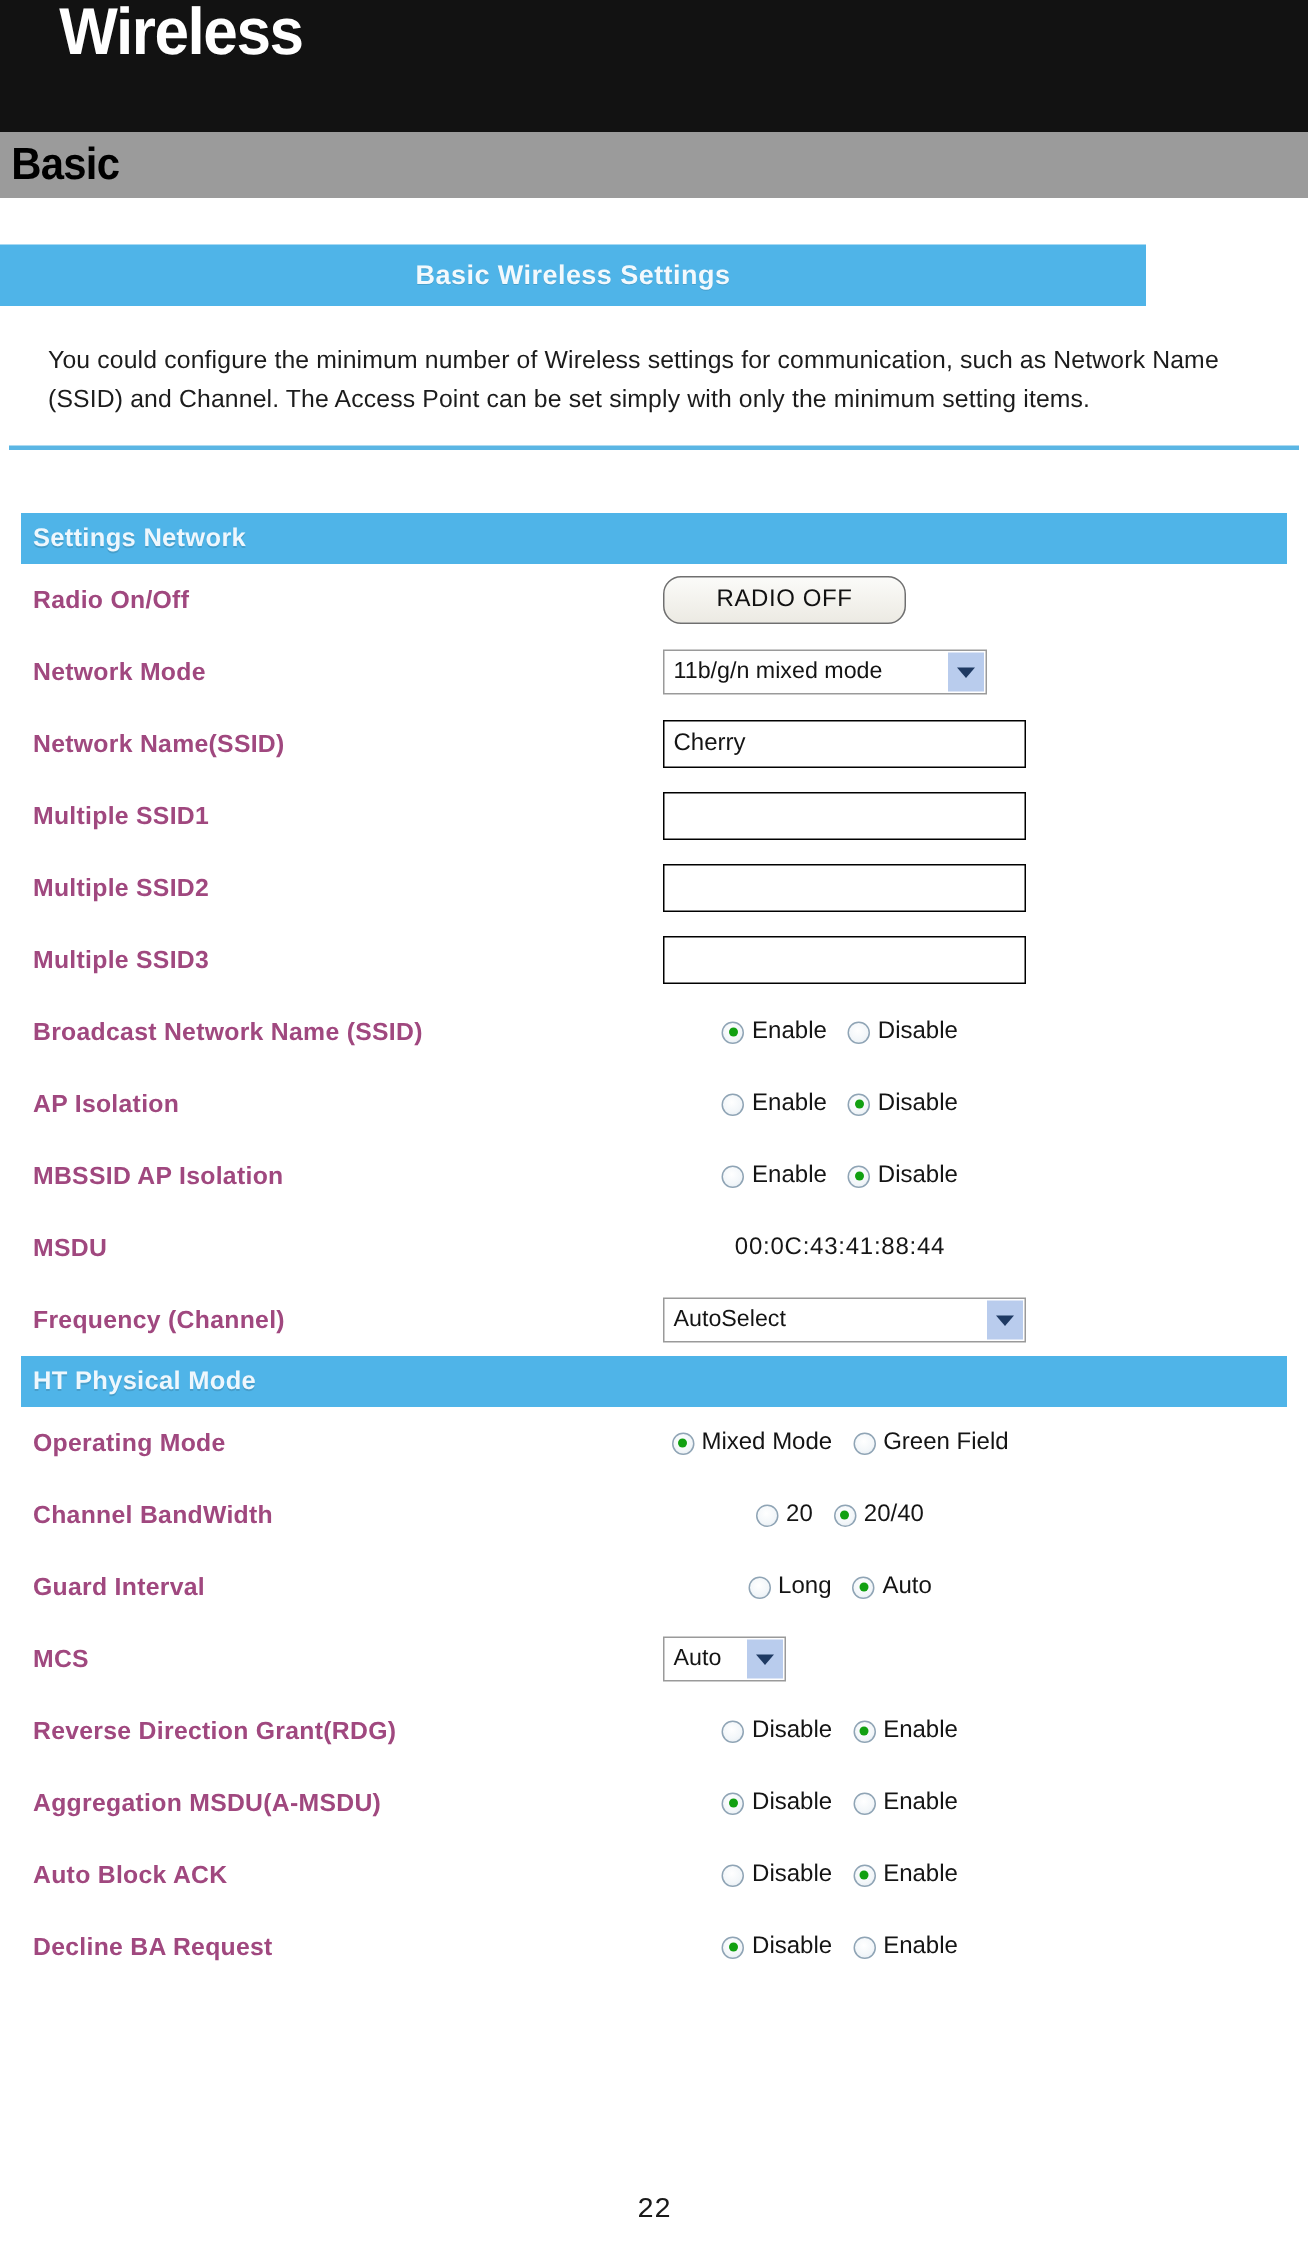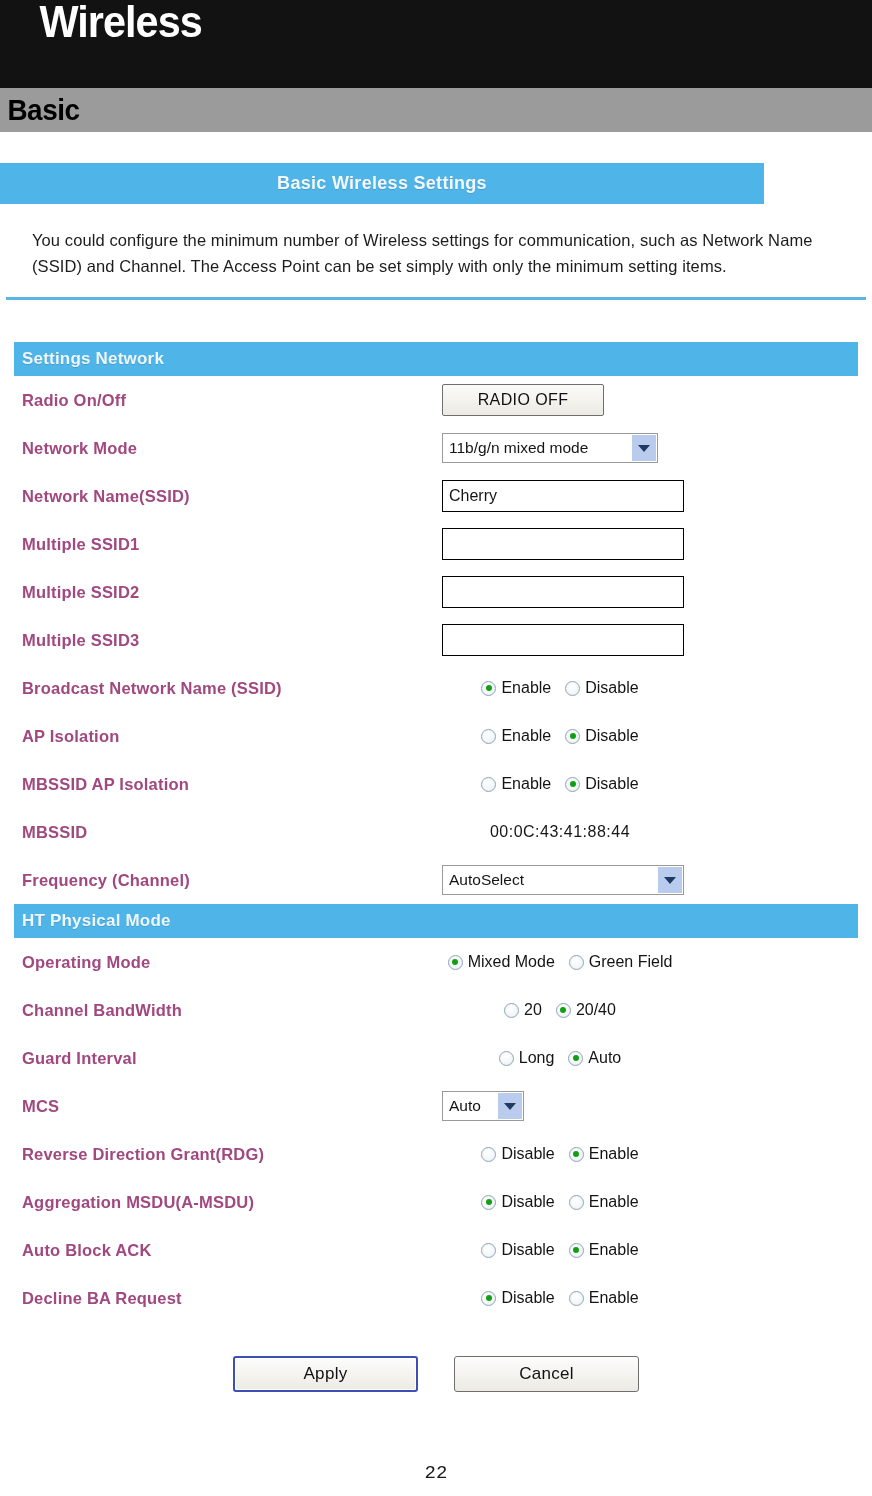--- a/index.html
+++ b/index.html
@@ -120,21 +120,21 @@
     display: flex;
     align-items: center;
   }
   .row-ctrl.center { justify-content: center; padding-right: 180px; }
 
   
   .btn-radio-toggle {
     width: 162px; height: 32px;
     background: linear-gradient(#fbfbf9, #eceae3);
     border: 1px solid #6f6f6f;
-    border-radius: 2px;
+    border-radius: 12px;
     font-family: "Liberation Sans", sans-serif;
     font-size: 16px;
     color: #111;
     cursor: pointer;
     letter-spacing: 0.4px;
   }
 
   .select {
     height: 30px;
     border: 1px solid #9a9a9a;
@@ -335,21 +335,21 @@
               <span class="rb-label">Enable</span>
             </label>
             <label class="radio-opt">
               <span class="rb on"></span>
               <span class="rb-label">Disable</span>
             </label>
           </div>
         </div>
       </div>
       <div class="row">
-        <div class="row-label">MBSSID</div>
+        <div class="row-label">MSDU</div>
         <div class="row-ctrl center">
           <span class="bssid-text">00:0C:43:41:88:44</span>
         </div>
       </div>
       <div class="row">
         <div class="row-label">Frequency (Channel)</div>
         <div class="row-ctrl">
           <div class="select freq">
             <span class="sel-val">AutoSelect</span>
             <span class="caret-box">
@@ -470,20 +470,16 @@
             </label>
             <label class="radio-opt">
               <span class="rb"></span>
               <span class="rb-label">Enable</span>
             </label>
           </div>
         </div>
       </div>
     </div>
 
-  <div class="actions">
-    <button class="btn focused">Apply</button>
-    <button class="btn">Cancel</button>
-  </div>
 
 </div>
 
 <div class="pagenum">22</div>
 
 </body></html>

